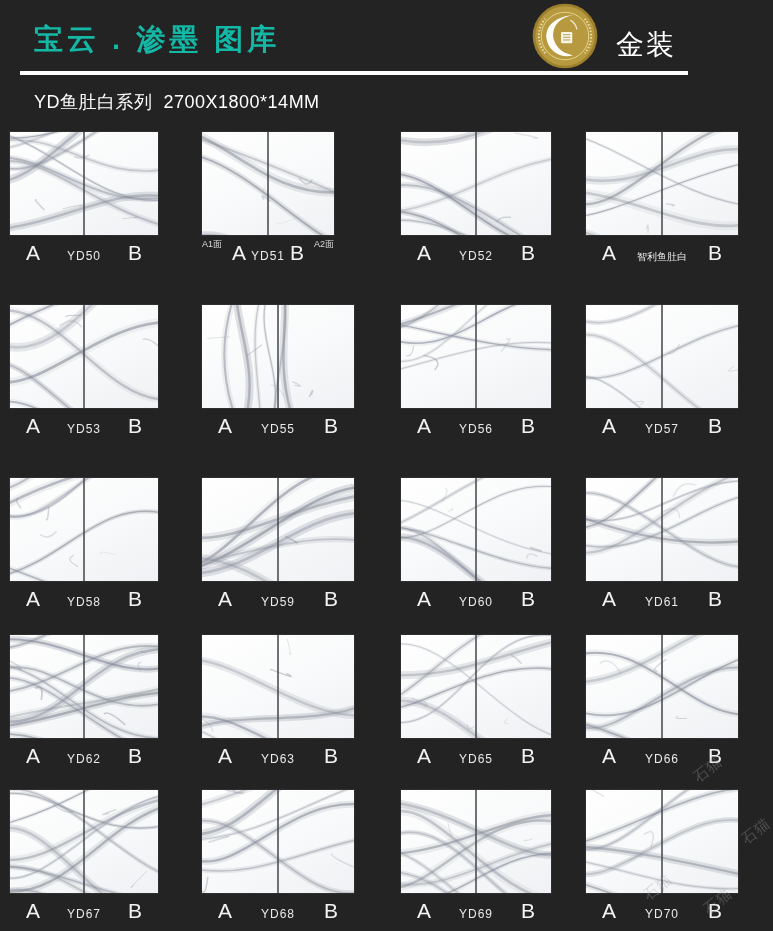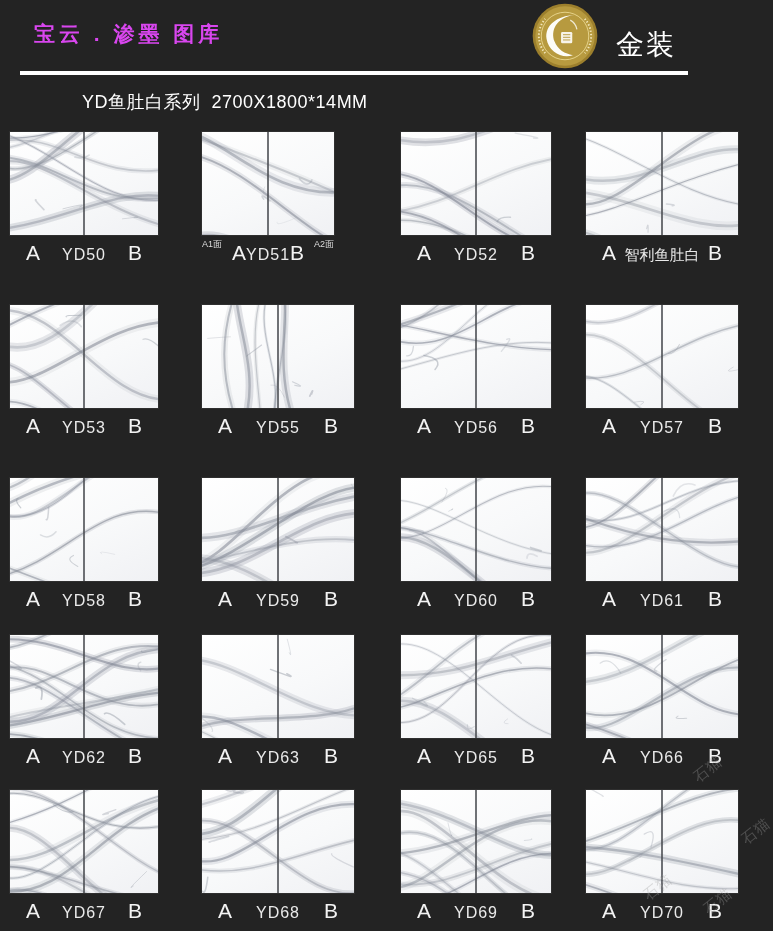--- a/index.html
+++ b/index.html
@@ -3,52 +3,52 @@
 <meta charset="utf-8">
 <style>
   html,body{margin:0;padding:0;}
   body{
     width:773px;height:931px;position:relative;overflow:hidden;
     background:#232323;
     font-family:"Liberation Sans","DejaVu Sans",sans-serif;
   }
   .title{
     position:absolute;left:34px;top:20px;
-    font-size:21px;font-weight:bold;color:#d946ef;letter-spacing:4px;
+    font-size:29px;font-weight:bold;color:#14b8a6;letter-spacing:4px;
   }
   .logo{position:absolute;left:532px;top:3px;width:66px;height:66px;}
   .badge{
     position:absolute;left:616px;top:26px;
     font-size:28px;color:#ffffff;letter-spacing:2px;
   }
   .rule{position:absolute;left:20px;top:71px;width:668px;height:4px;background:#ffffff;}
   .subtitle{
     position:absolute;left:34px;top:90px;
-    font-size:18px;color:#ffffff;letter-spacing:.5px;white-space:pre;margin-left:48px;
+    font-size:18px;color:#ffffff;letter-spacing:.5px;white-space:pre;
   }
   .cell{position:absolute;}
   .art{
     position:relative;height:103px;overflow:hidden;
     background:linear-gradient(155deg,#ffffff 0%,#f8f9fa 55%,#f0f1f4 100%);
     box-shadow:0 0 0 1px rgba(255,255,255,.06);
   }
   .art svg{position:absolute;left:0;top:0;width:100%;height:100%;}
   .div-line{
     position:absolute;left:50%;top:0;bottom:0;width:2px;margin-left:-1px;
     background:rgba(72,74,80,.78);
   }
   .lbl{
     position:relative;margin-top:6px;height:26px;
     display:flex;justify-content:space-between;align-items:baseline;
     padding:0 16px;
   }
   .lbl.notes{padding:0 30px;}
   .ab{font-size:21px;color:#f3f3f3;}
-  .code{font-size:16px;color:#eaeaea;letter-spacing:1px;padding-top:3px;}
-  .code.cn{font-size:15px;letter-spacing:0;}
+  .code{font-size:12px;color:#eaeaea;letter-spacing:1px;padding-top:3px;}
+  .code.cn{font-size:10px;letter-spacing:0;}
   .note{position:absolute;top:-3px;font-size:9px;color:#dddddd;}
   .nl{left:0;} .nr{right:0;margin-left:32px;}
   .wm{
     position:absolute;z-index:6;color:#a0a0a0;opacity:.34;
     font-size:15px;letter-spacing:1px;transform:rotate(-38deg);
     pointer-events:none;
   }
 </style>
 </head>
 <body>

